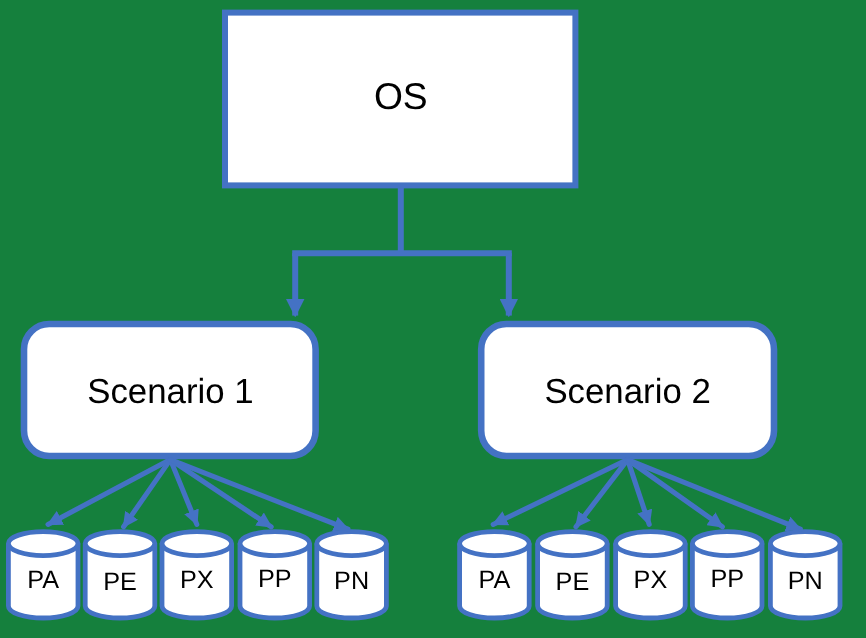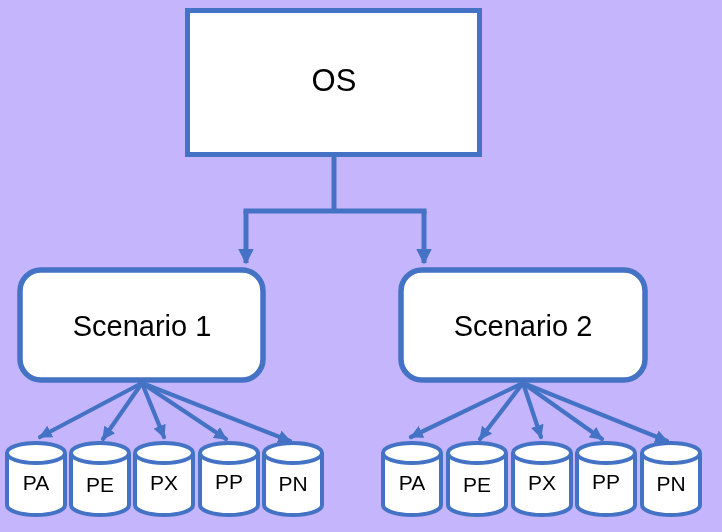--- a/index.html
+++ b/index.html
@@ -5,21 +5,21 @@
   html, body {
     margin: 0;
     padding: 0;
     background: #ffffff;
     font-family: "Liberation Sans", sans-serif;
   }
   .canvas {
     position: relative;
     width: 722px;
     height: 532px;
-    background: #c4b5fd;
+    background: #15803d;
     overflow: hidden;
   }
   svg { display: block; }
   .shape {
     fill: #ffffff;
     stroke: #4472C4;
   }
   .box      { stroke-width: 5; }
   .roundbox { stroke-width: 5.5; }
   .cyl      { stroke-width: 4; }

